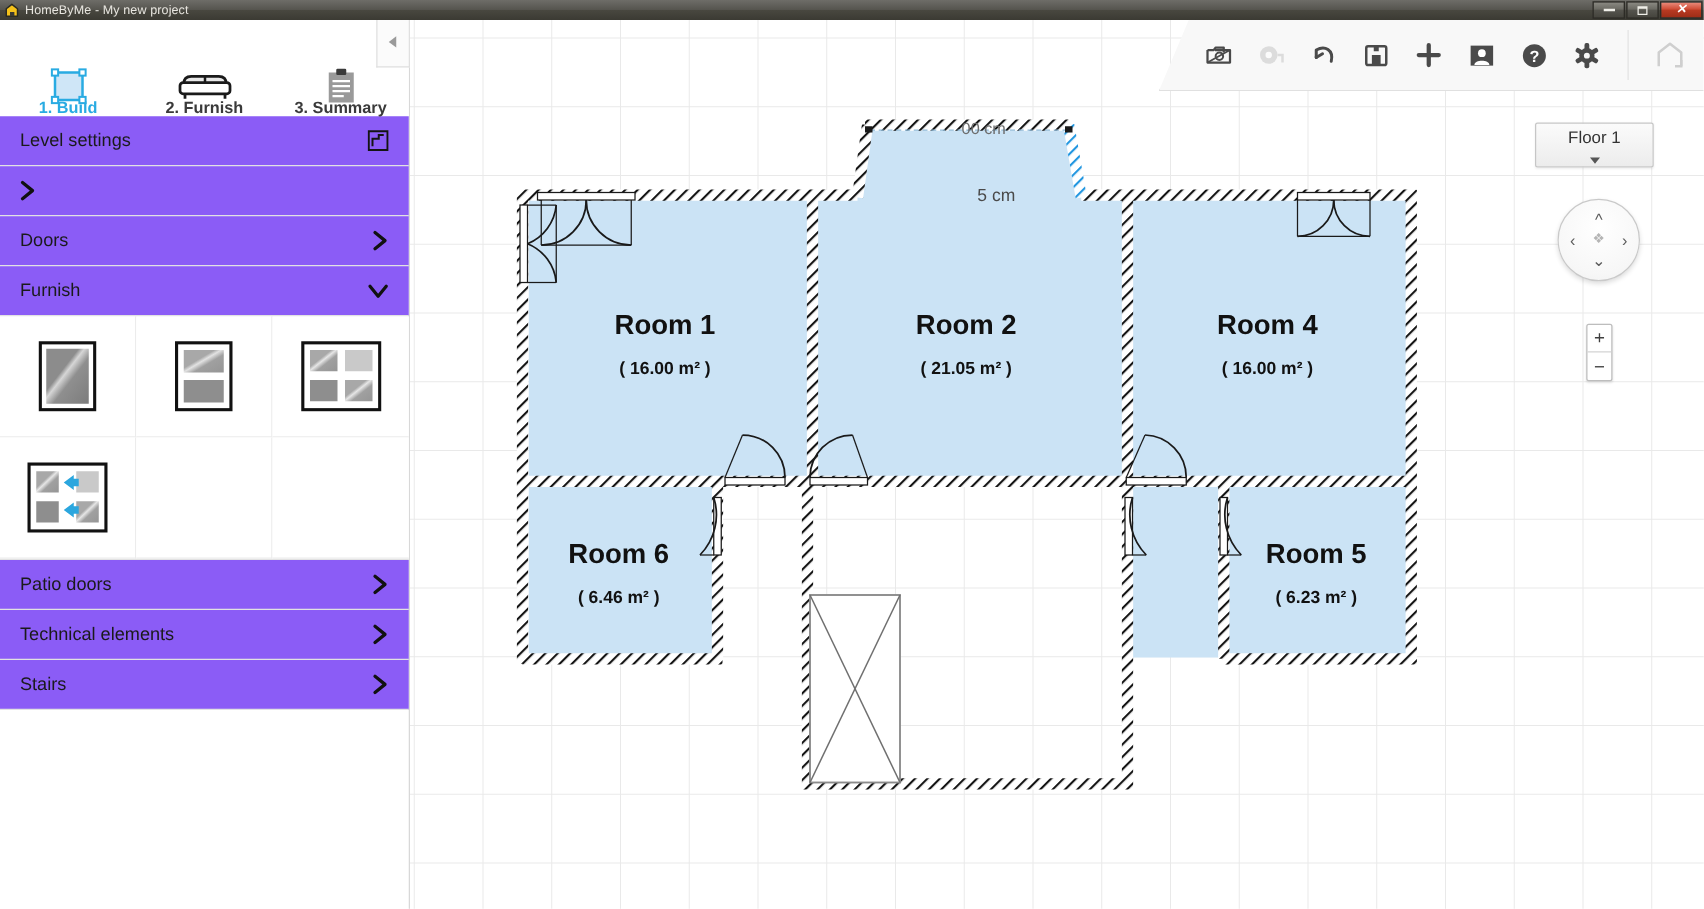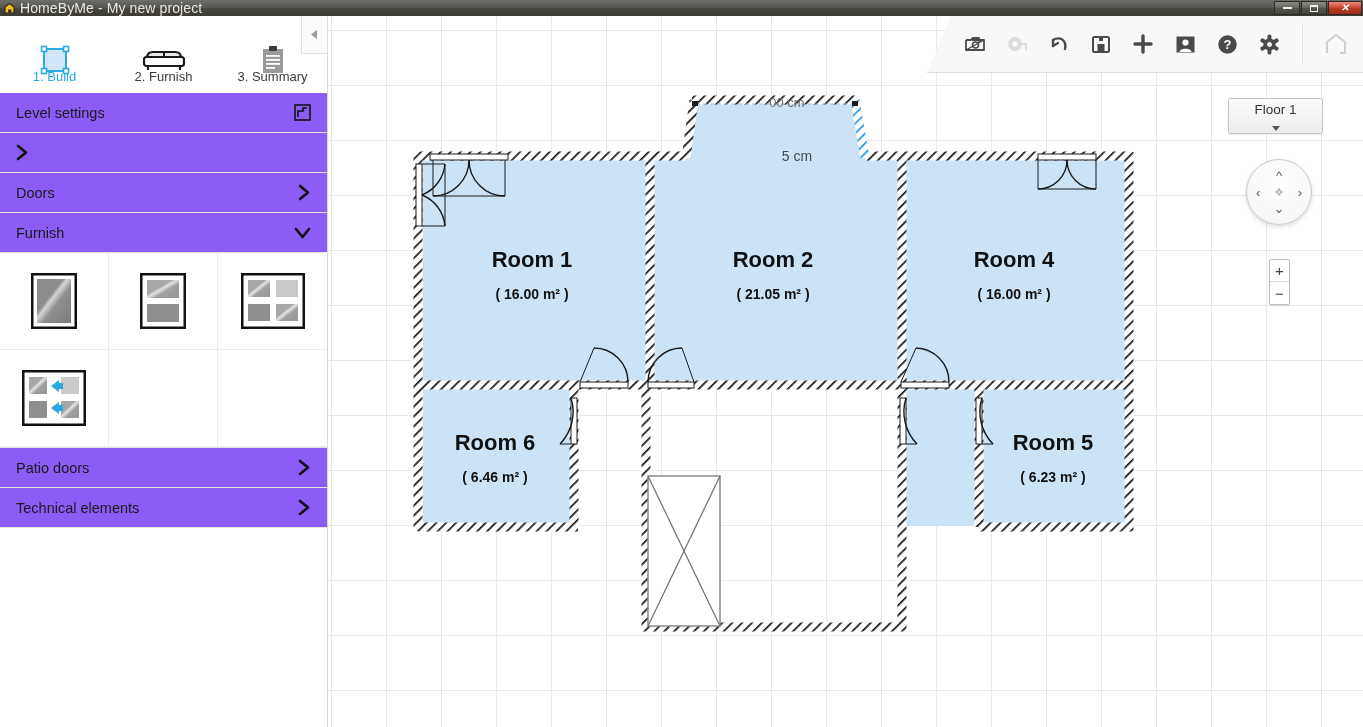--- a/index.html
+++ b/index.html
@@ -16,21 +16,21 @@
     width: 1363px; height: 16px;
     background: linear-gradient(to bottom, #6e6d68 0%, #56554f 48%, #48473f 52%, #3b3a33 100%);
     display: flex; align-items: center;
   }
   #titlebar .tb-icon {
     width: 13px; height: 13px; margin-left: 3px; margin-right: 4px;
     position: relative; flex: 0 0 auto;
   }
   #titlebar .tb-icon svg { display:block; }
   #titlebar .tb-title {
-    color: #e8e6e0; font-size: 14px; letter-spacing: .1px;
+    color: #e8e6e0; font-size: 10px; letter-spacing: .1px;
     font-family: "Liberation Sans", sans-serif;
     white-space: nowrap;
   }
   #titlebar .tb-buttons {
     margin-left: auto; display: flex; height: 16px; align-items: stretch;
     padding-right: 1px;
   }
   #titlebar .tb-btn {
     width: 26px; height: 14px; margin-top: 1px; margin-left: 1px;
     display: flex; align-items: center; justify-content: center;
@@ -47,22 +47,22 @@
   .glyph-close { font-weight: bold; font-size: 10px; color:#fff; }
 
   
   #leftpanel {
     position: absolute; top: 16px; left: 0;
     width: 328px; height: 711px;
     background: #ffffff;
     border-right: 1px solid #d8d8d8;
   }
   #steps {
-    height: 77px; display: flex; align-items: center;
-    padding-top: 18px; background:#fff;
+    height: 77px; display: flex; align-items: flex-end;
+    padding-top: 18px; background:#fff;font-weight:bold;
   }
   .step {
     flex: 1 1 0; display: flex; flex-direction: column; align-items: center;
     cursor: pointer; padding-top: 26px; position: relative;
   }
   .step .step-ico {
     position: absolute; top: 2px; left: 50%; transform: translateX(-50%);
     height: 30px; display:flex; align-items:center; justify-content:center;
   }
   .step .step-label { font-size: 13px; color: #3a3a3a; }
@@ -604,20 +604,28 @@
 
   <div class="menu-row">
     <span class="m-label">Technical elements</span>
     <span class="m-arrow">
       <svg width="13" height="17" viewBox="0 0 13 17">
           <path d="M2 2 L10 8.5 L2 15" fill="none" stroke="#111" stroke-width="2.6" stroke-linecap="round" stroke-linejoin="round"></path>
         </svg>
     </span>
   </div>
 
+  <div class="menu-row">
+    <span class="m-label">Stairs</span>
+    <span class="m-arrow">
+      <svg width="13" height="17" viewBox="0 0 13 17">
+          <path d="M2 2 L10 8.5 L2 15" fill="none" stroke="#111" stroke-width="2.6" stroke-linecap="round" stroke-linejoin="round"></path>
+        </svg>
+    </span>
+  </div>
 </div>
 
 <div id="collapse">
   <span>
     <svg width="9" height="11" viewBox="0 0 9 11">
         <path d="M7 1 L1 5.5 L7 10 Z" fill="#9a9a9a"></path>
       </svg>
   </span>
 </div>
 

